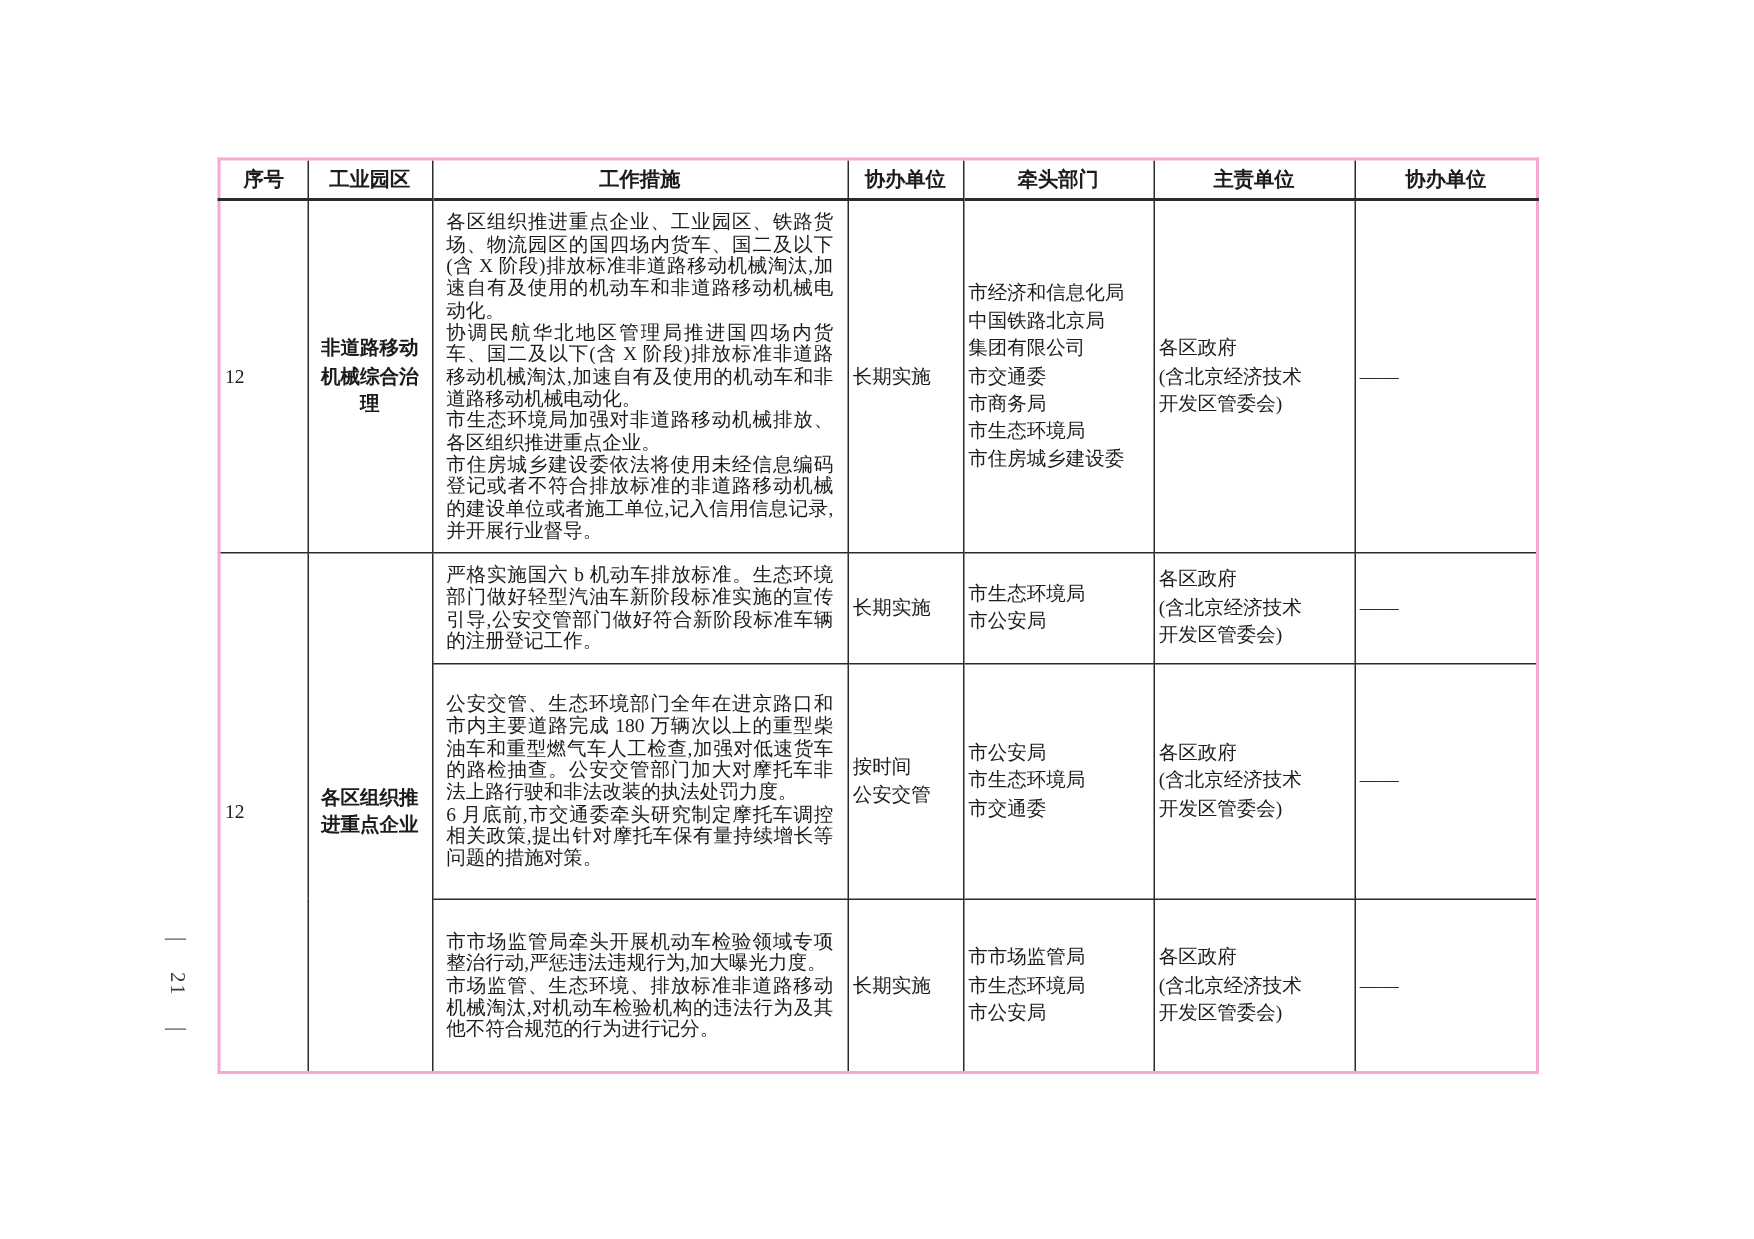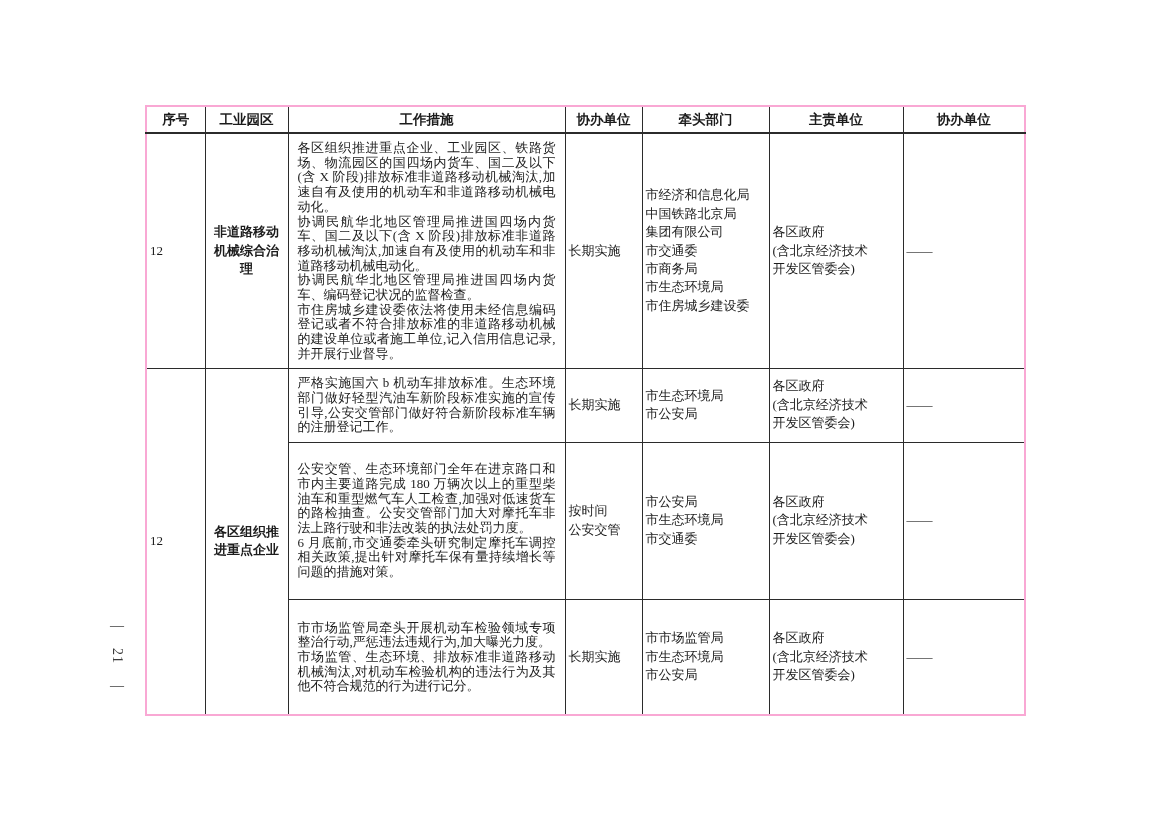--- a/index.html
+++ b/index.html
@@ -115,21 +115,21 @@
         <th>协办单位</th>
       </tr>
     </thead>
     <tbody>
       <tr class="row-11">
         <td class="cell-center">12</td>
         <td class="cell-task">非道路移动机械综合治理</td>
         <td class="cell-measures">
           <p>各区组织推进重点企业、工业园区、铁路货场、物流园区的国四场内货车、国二及以下(含 X 阶段)排放标准非道路移动机械淘汰,加速自有及使用的机动车和非道路移动机械电动化。</p>
           <p>协调民航华北地区管理局推进国四场内货车、国二及以下(含 X 阶段)排放标准非道路移动机械淘汰,加速自有及使用的机动车和非道路移动机械电动化。</p>
-          <p>协调民航华北地区管理局推进国四场内货车、编码登记状况的监督检查。</p>
+          <p>市生态环境局加强对非道路移动机械排放、各区组织推进重点企业。</p>
           <p>市住房城乡建设委依法将使用未经信息编码登记或者不符合排放标准的非道路移动机械的建设单位或者施工单位,记入信用信息记录,并开展行业督导。</p>
         </td>
         <td class="cell-center">长期实施</td>
         <td class="cell-center">市经济和信息化局
 中国铁路北京局
 集团有限公司
 市交通委
 市商务局
 市生态环境局
 市住房城乡建设委</td>

